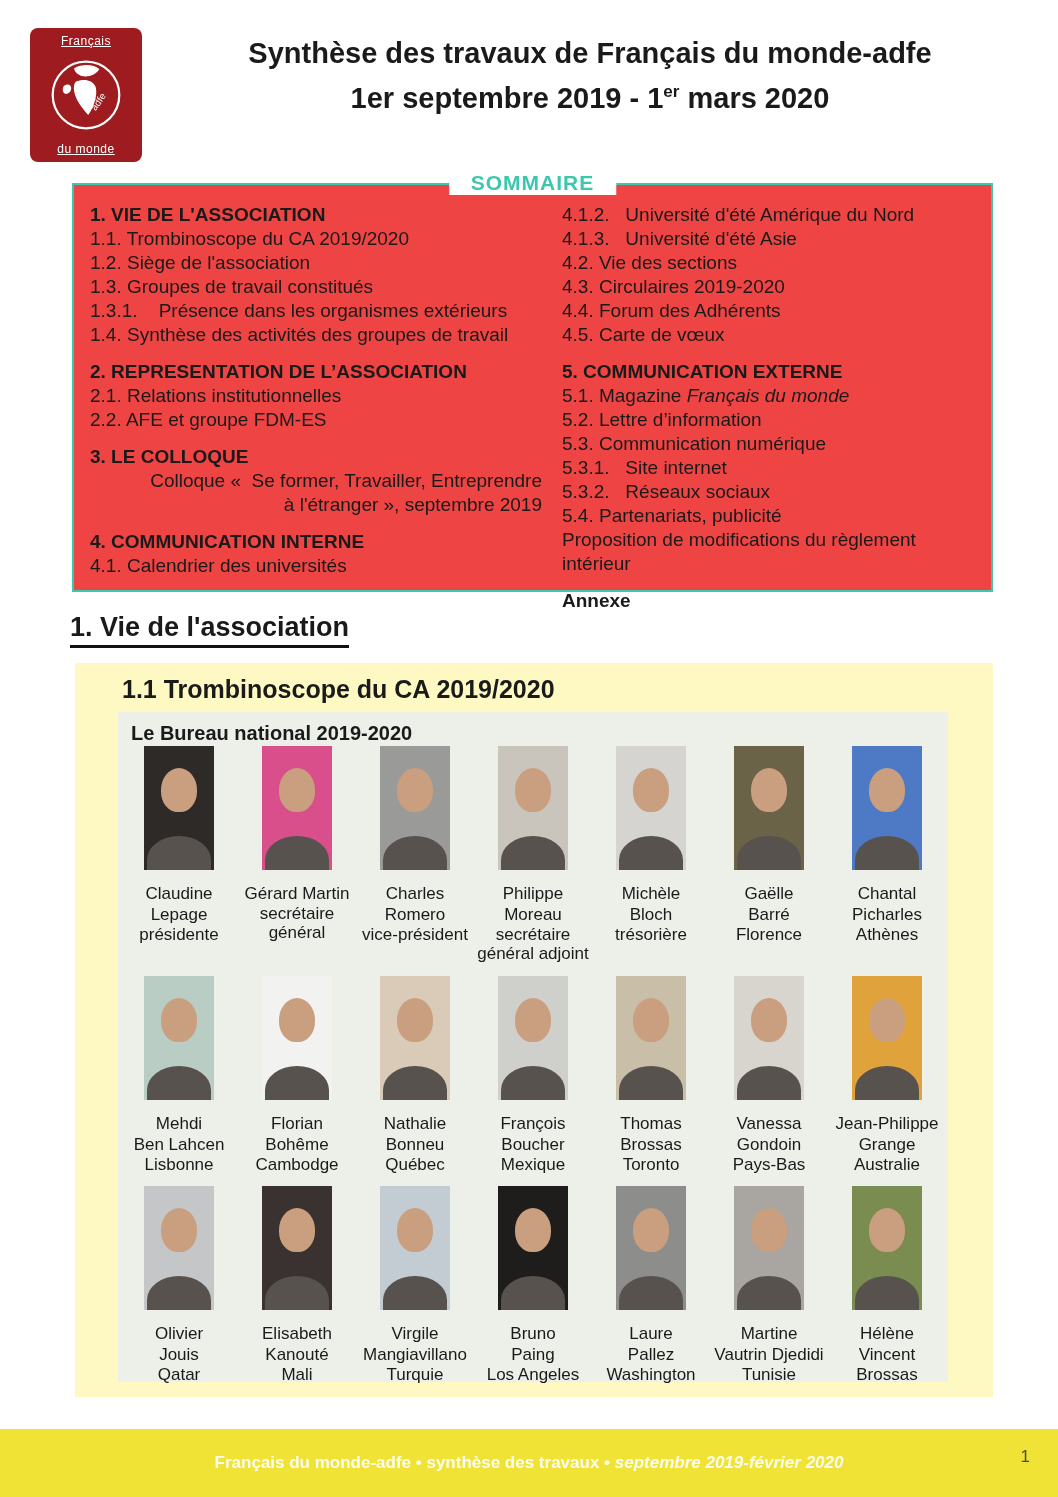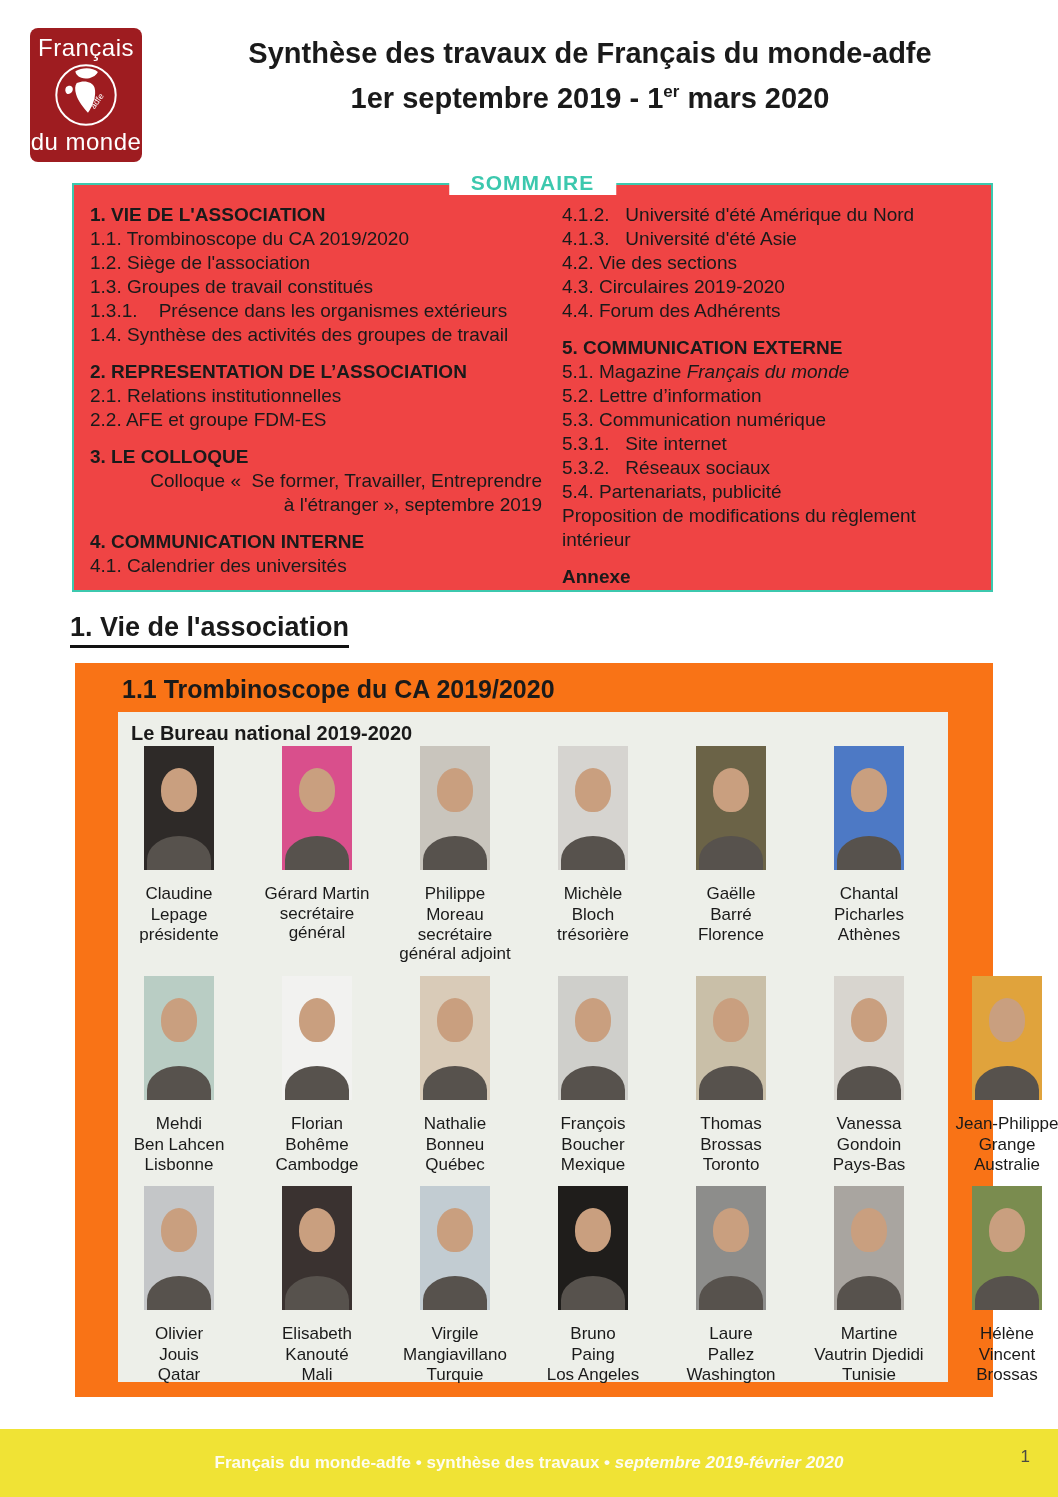--- a/index.html
+++ b/index.html
@@ -8,21 +8,21 @@
     font-family:"Liberation Sans","DejaVu Sans",sans-serif;color:#1a1a1a;
     overflow:hidden;
   }
   
   .logo{
     position:absolute;left:30px;top:28px;width:112px;height:134px;
     background:#9e1c20;border-radius:8px;color:#fff;text-align:center;
     display:flex;flex-direction:column;justify-content:space-between;
     padding:6px 0;box-sizing:border-box;
   }
-  .logo-line{font-size:24px;letter-spacing:.5px;}
+  .logo-line{font-size:12px;letter-spacing:.5px;text-decoration:underline;}
   .logo-globe{width:74px;height:74px;margin:0 auto;}
   .title-block{position:absolute;left:150px;top:34px;width:880px;text-align:center;}
   .title-l1{font-size:29px;font-weight:bold;line-height:38px;}
   .title-l2{font-size:29px;font-weight:bold;line-height:40px;}
   .title-l2 sup{font-size:17px;}
   
   .sommaire{
     position:absolute;left:72px;top:183px;width:921px;height:409px;
     border:2px solid #3cc8ae;box-sizing:border-box;background:#ef4444;
   }
@@ -40,30 +40,30 @@
   .toc-item.indent{padding-left:20px;text-align:right;}
   .toc-item em{font-style:italic;}
   
   .section-title{
     position:absolute;left:70px;top:612px;font-size:27px;font-weight:bold;
     border-bottom:3px solid #111;padding-bottom:2px;
   }
   
   .panel-outer{
     position:absolute;left:75px;top:663px;width:918px;height:734px;
-    background:#f97316;
+    background:#fef9c3;
   }
   .panel-title{position:absolute;left:47px;top:12px;font-size:25px;font-weight:bold;}
   .panel-inner{
     position:absolute;left:43px;top:49px;width:830px;height:670px;
     background:#edefe9;
   }
   .panel-subtitle{position:absolute;left:13px;top:10px;font-size:20px;font-weight:bold;}
   .people-row{
-    position:absolute;left:2px;width:826px;display:flex;gap:20px;
+    position:absolute;left:2px;width:826px;display:flex;
   }
   #row-0{top:34px;} #row-1{top:264px;} #row-2{top:474px;}
   .person{flex:0 0 118px;text-align:center;}
   .photo{
     width:70px;height:124px;margin:0 auto;position:relative;overflow:hidden;
     background:#bbb;
   }
   .ph-head{
     position:absolute;left:50%;top:22px;transform:translateX(-50%);
     width:36px;height:44px;border-radius:50% 50% 46% 46%;background:#c99f7f;
@@ -122,20 +122,21 @@
 à l'étranger », septembre 2019</span></div>
       <div class="toc-item hdr gap"><span class="toc-text">4. COMMUNICATION INTERNE</span></div>
       <div class="toc-item"><span class="toc-text">4.1. Calendrier des universités</span></div>
     </div>
   <div class="toc-col right" id="toc-right">
       <div class="toc-item"><span class="toc-text">4.1.2.   Université d'été Amérique du Nord</span></div>
       <div class="toc-item"><span class="toc-text">4.1.3.   Université d'été Asie</span></div>
       <div class="toc-item"><span class="toc-text">4.2. Vie des sections</span></div>
       <div class="toc-item"><span class="toc-text">4.3. Circulaires 2019-2020</span></div>
       <div class="toc-item"><span class="toc-text">4.4. Forum des Adhérents</span></div>
+      <div class="toc-item"><span class="toc-text">4.5. Carte de vœux</span></div>
       <div class="toc-item hdr gap"><span class="toc-text">5. COMMUNICATION EXTERNE</span></div>
       <div class="toc-item"><span class="toc-text">5.1. Magazine </span><em class="toc-italic">Français du monde</em></div>
       <div class="toc-item"><span class="toc-text">5.2. Lettre d’information</span></div>
       <div class="toc-item"><span class="toc-text">5.3. Communication numérique</span></div>
       <div class="toc-item"><span class="toc-text">5.3.1.   Site internet</span></div>
       <div class="toc-item"><span class="toc-text">5.3.2.   Réseaux sociaux</span></div>
       <div class="toc-item"><span class="toc-text">5.4. Partenariats, publicité</span></div>
       <div class="toc-item"><span class="toc-text">Proposition de modifications du règlement
 intérieur</span></div>
       <div class="toc-item hdr gap"><span class="toc-text">Annexe</span></div>
@@ -161,20 +162,29 @@
         <div class="person">
     <div class="photo" style="background: rgb(217, 79, 140);">
       <div class="ph-head"></div>
       <div class="ph-body"></div>
     </div>
     <div class="p-name">Gérard Martin</div>
     <div class="p-role">secrétaire
 général</div>
   </div>
         <div class="person">
+    <div class="photo" style="background: rgb(154, 154, 152);">
+      <div class="ph-head"></div>
+      <div class="ph-body"></div>
+    </div>
+    <div class="p-name">Charles
+Romero</div>
+    <div class="p-role">vice-président</div>
+  </div>
+        <div class="person">
     <div class="photo" style="background: rgb(201, 197, 189);">
       <div class="ph-head"></div>
       <div class="ph-body"></div>
     </div>
     <div class="p-name">Philippe Moreau</div>
     <div class="p-role">secrétaire
 général adjoint</div>
   </div>
         <div class="person">
     <div class="photo" style="background: rgb(214, 212, 208);">

